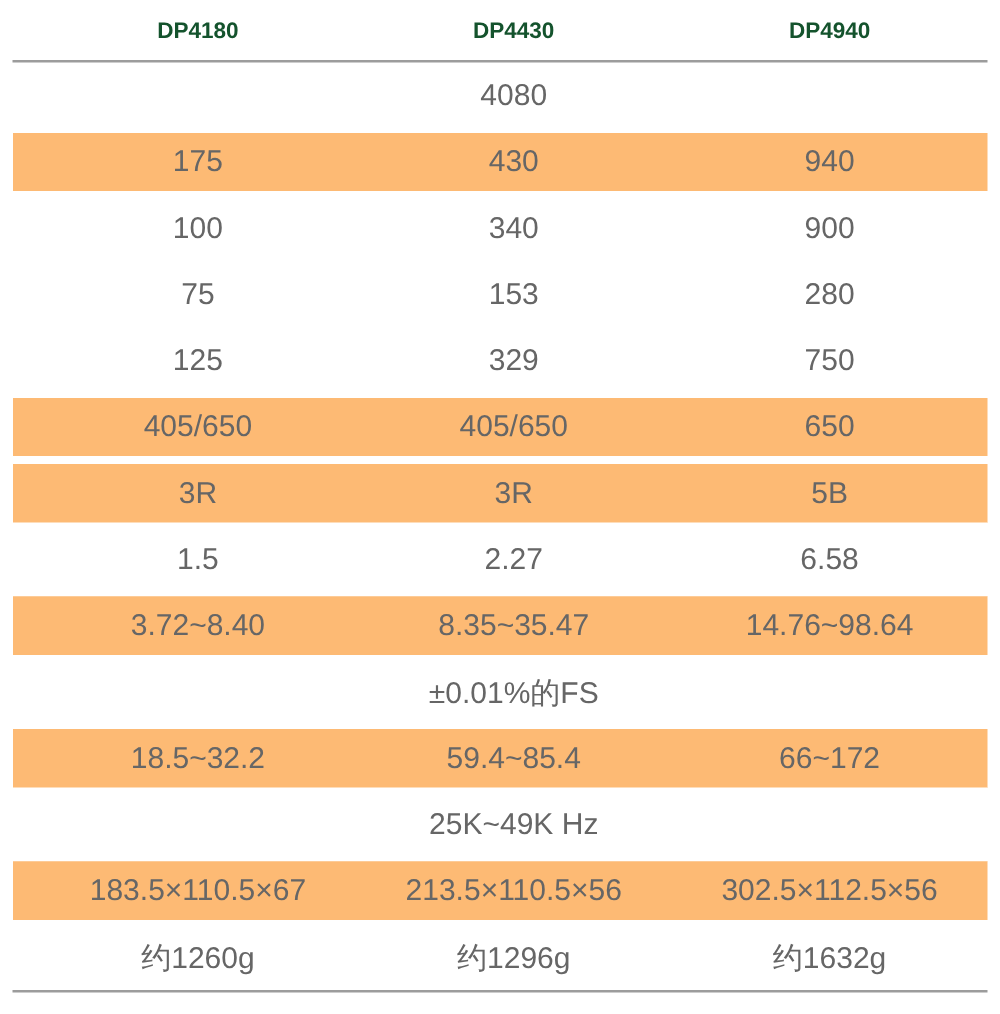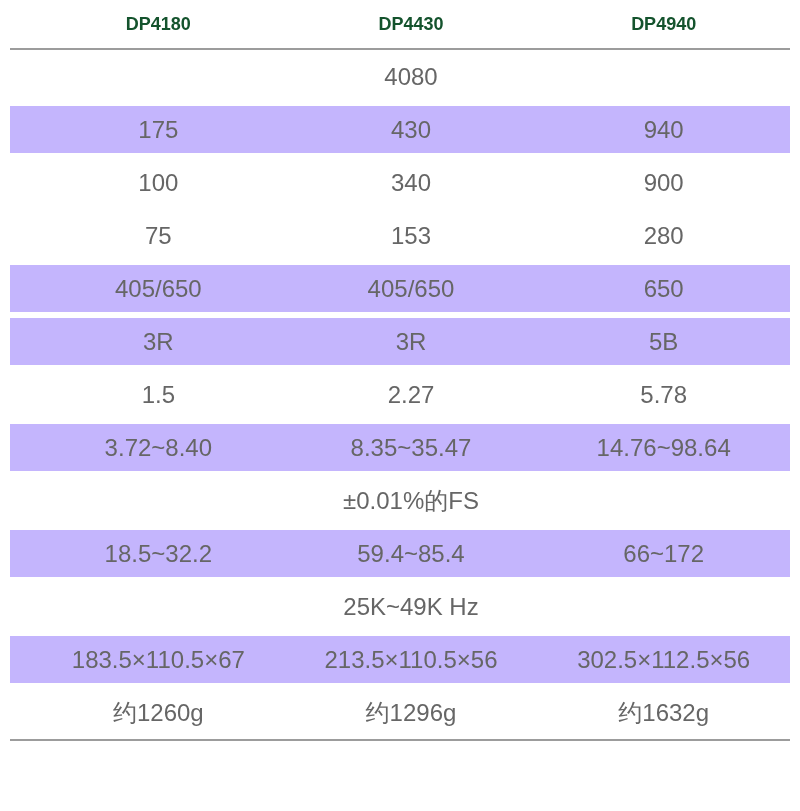--- a/index.html
+++ b/index.html
@@ -41,21 +41,21 @@
     grid-template-columns: 1fr 1fr 1fr;
     padding-left: 22px;
     align-items: center;
   }
   .row.r-span {
     display: flex;
     justify-content: center;
     align-items: center;
   }
   .row.shade {
-    background: #c4b5fd;
+    background: #fdba74;
     background-clip: padding-box;
     border-top: 3px solid #ffffff;
     border-bottom: 3px solid #ffffff;
   }
   .cell, .span-cell {
     text-align: center;
     font-size: 24px;
     color: #666666;
     white-space: nowrap;
   }
@@ -88,37 +88,42 @@
     <div class="cell">340</div>
     <div class="cell">900</div>
   </div>
 
   <div class="row">
     <div class="cell">75</div>
     <div class="cell">153</div>
     <div class="cell">280</div>
   </div>
 
+  <div class="row">
+    <div class="cell">125</div>
+    <div class="cell">329</div>
+    <div class="cell">750</div>
+  </div>
 
   <div class="row shade">
     <div class="cell">405/650</div>
     <div class="cell">405/650</div>
     <div class="cell">650</div>
   </div>
 
   <div class="row shade">
     <div class="cell">3R</div>
     <div class="cell">3R</div>
     <div class="cell">5B</div>
   </div>
 
   <div class="row">
     <div class="cell">1.5</div>
     <div class="cell">2.27</div>
-    <div class="cell">5.78</div>
+    <div class="cell">6.58</div>
   </div>
 
   <div class="row shade">
     <div class="cell">3.72~8.40</div>
     <div class="cell">8.35~35.47</div>
     <div class="cell">14.76~98.64</div>
   </div>
 
   <div class="row r-span">
     <div class="span-cell">±0.01%的FS</div>

